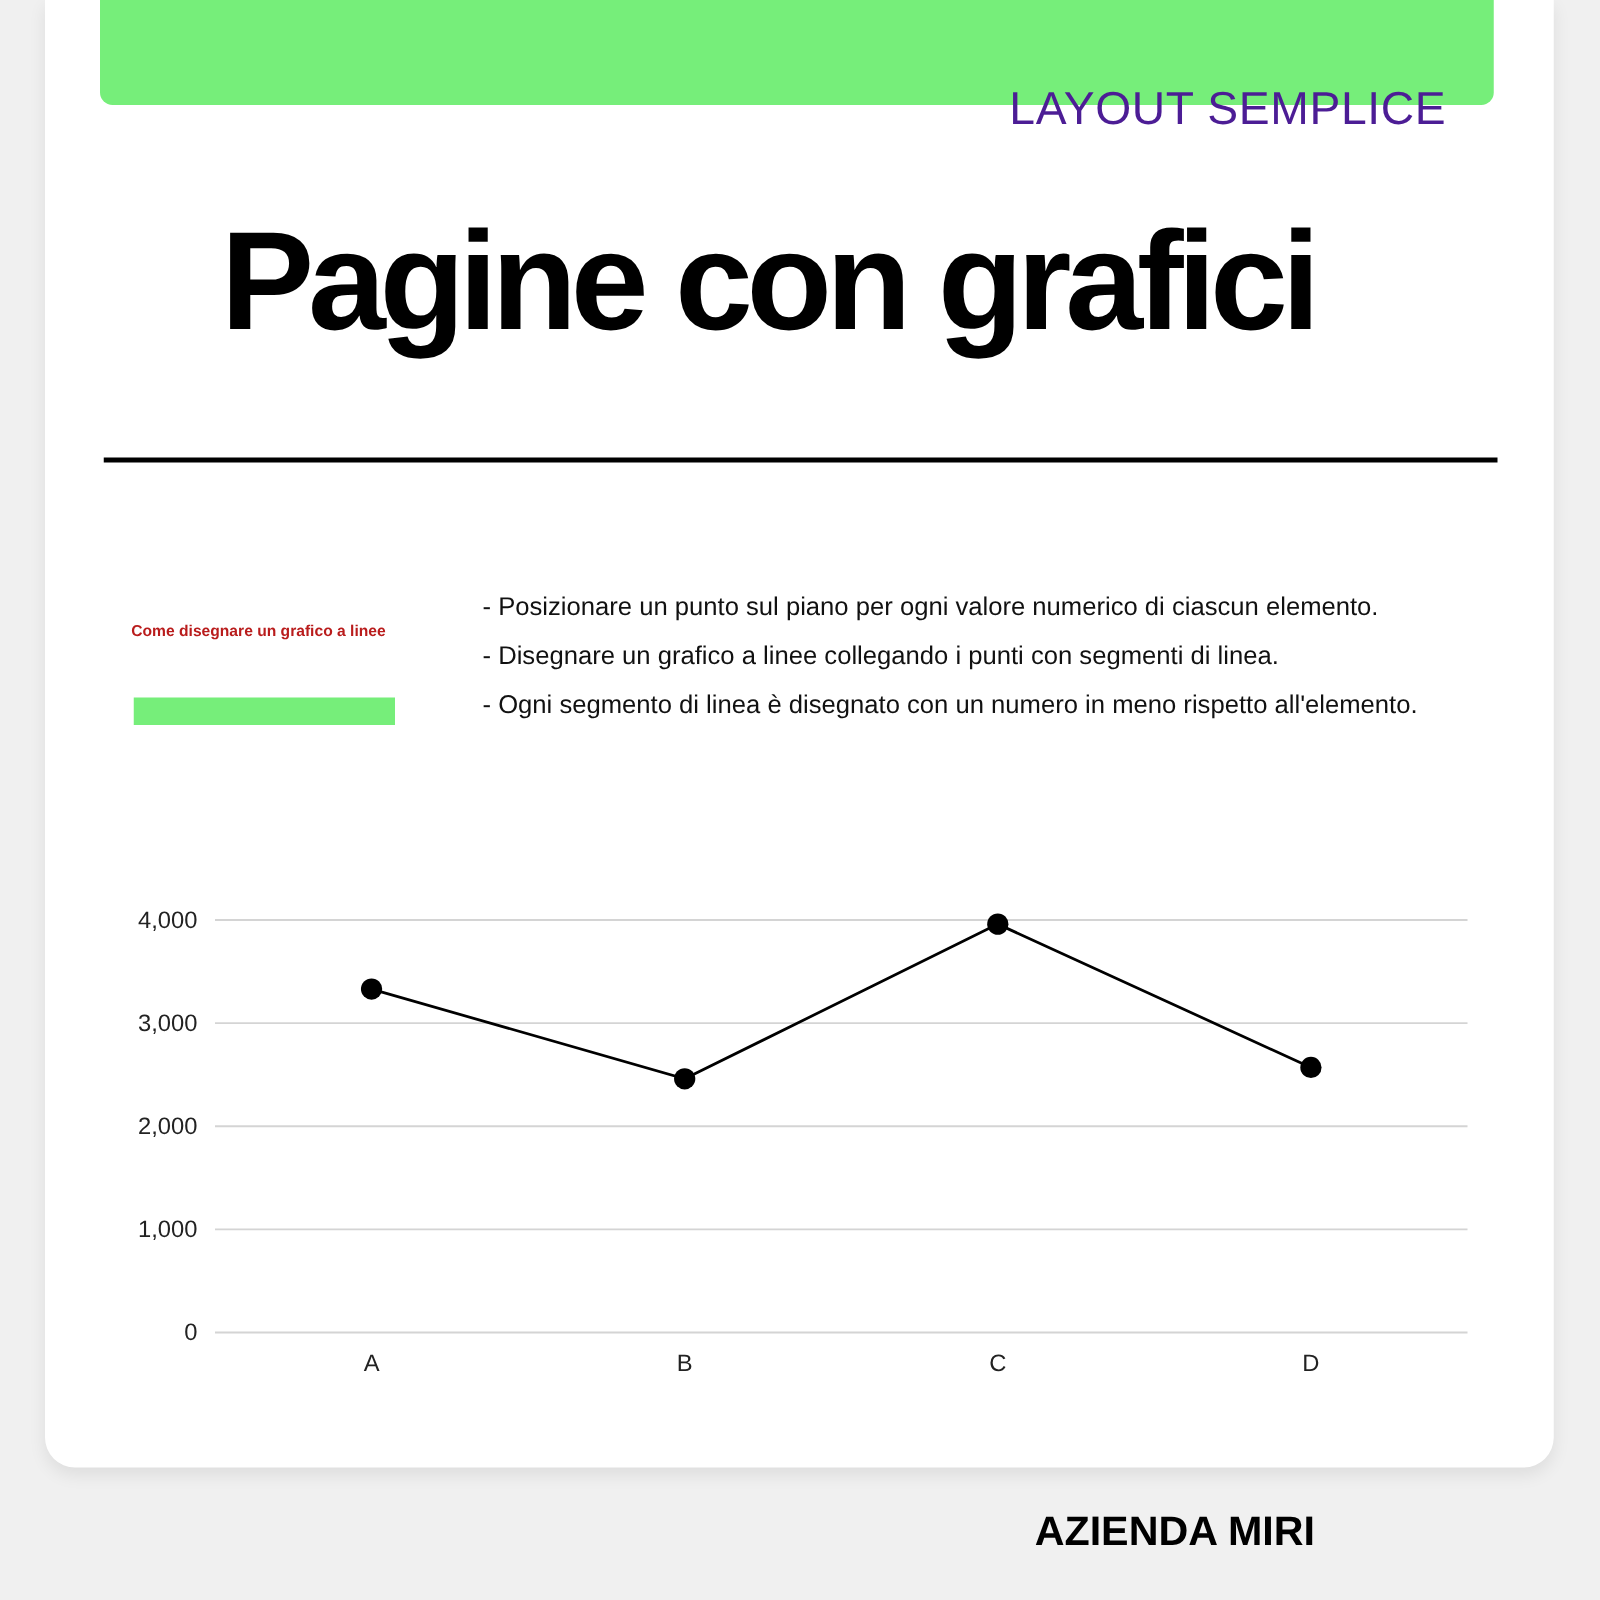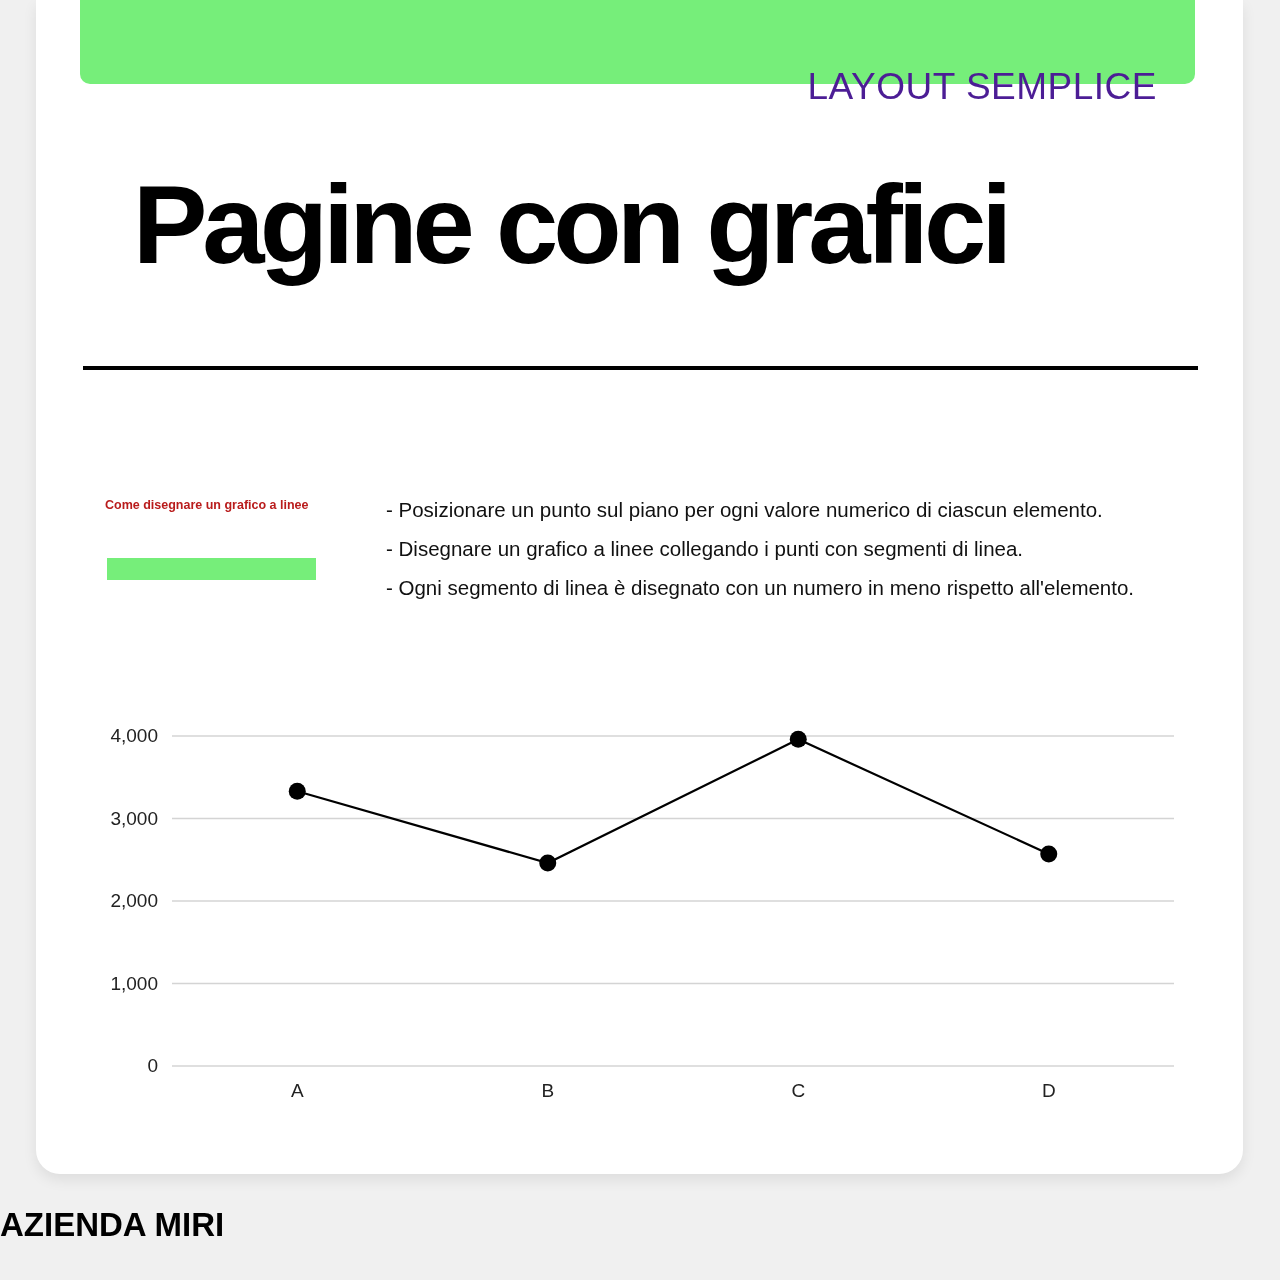--- a/index.html
+++ b/index.html
@@ -1,27 +1,27 @@
 <!DOCTYPE html>
 <html><head>
 <meta charset="utf-8">
 <style>
   html, body { margin:0; padding:0; }
   body { width:1280px; height:1280px; background:#f0f0f0; position:relative; overflow:hidden; font-family:"Liberation Sans", sans-serif; }
   .card { position:absolute; left:36px; top:0; width:1207px; height:1174px; background:#fff; border-radius:0 0 24px 24px; box-shadow:0 6px 14px rgba(0,0,0,0.08); }
   .banner { position:absolute; left:80px; top:0; width:1115px; height:84px; background:#76ee7a; border-radius:0 0 10px 10px; }
   .banner-text { position:absolute; right:38px; top:22px; font-size:37px; font-weight:normal; color:#4c1d95; letter-spacing:0.5px;margin-top:44px; }
-  .title { position:absolute; left:0; width:1140px; top:160px; text-align:center; font-size:112px; font-weight:bold; letter-spacing:-5px; color:#000; }
+  .title { position:absolute; left:0; width:1140px; top:160px; text-align:center; font-size:112px; font-weight:bold; letter-spacing:-5px; color:#000;padding-left:44px; }
   .rule { position:absolute; left:83px; top:366px; width:1115px; height:4px; background:#000; }
   .subtitle { position:absolute; left:105px; top:498px; font-size:12.5px; font-weight:bold; color:#b91c1c; }
   .green-bar { position:absolute; left:107px; top:558px; width:209px; height:22px; background:#76ee7a; }
-  .bullets { position:absolute; left:386px; top:466px; font-size:20.5px; color:#111; line-height:39px;margin-top:24px; }
+  .bullets { position:absolute; left:386px; top:466px; font-size:20.5px; color:#111; line-height:39px; }
   .bullets div { white-space:nowrap; }
   .chart { position:absolute; left:0; top:0; width:1280px; height:1280px; }
-  .footer { position:absolute; left:0; width:1052px; top:1206px; text-align:left; font-size:33px; font-weight:bold; color:#000; }
+  .footer { position:absolute; left:0; width:1052px; top:1206px; text-align:right; font-size:33px; font-weight:bold; color:#000; }
 </style>
 </head>
 <body>
 
 <div class="card"></div>
 <div class="banner">
   <span class="banner-text">LAYOUT SEMPLICE</span>
 </div>
 
 <div class="title">Pagine con grafici</div>

